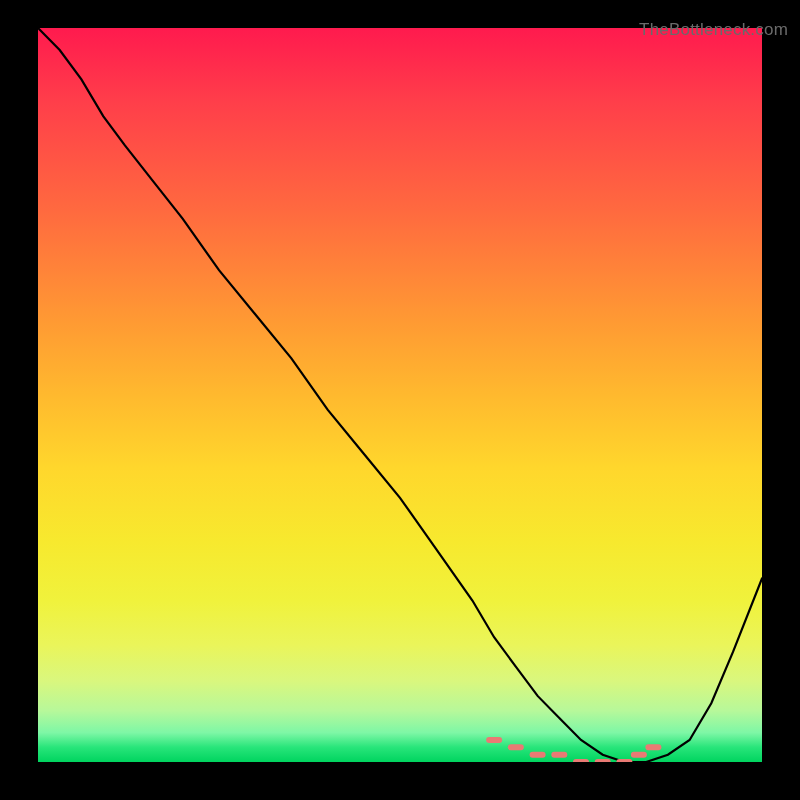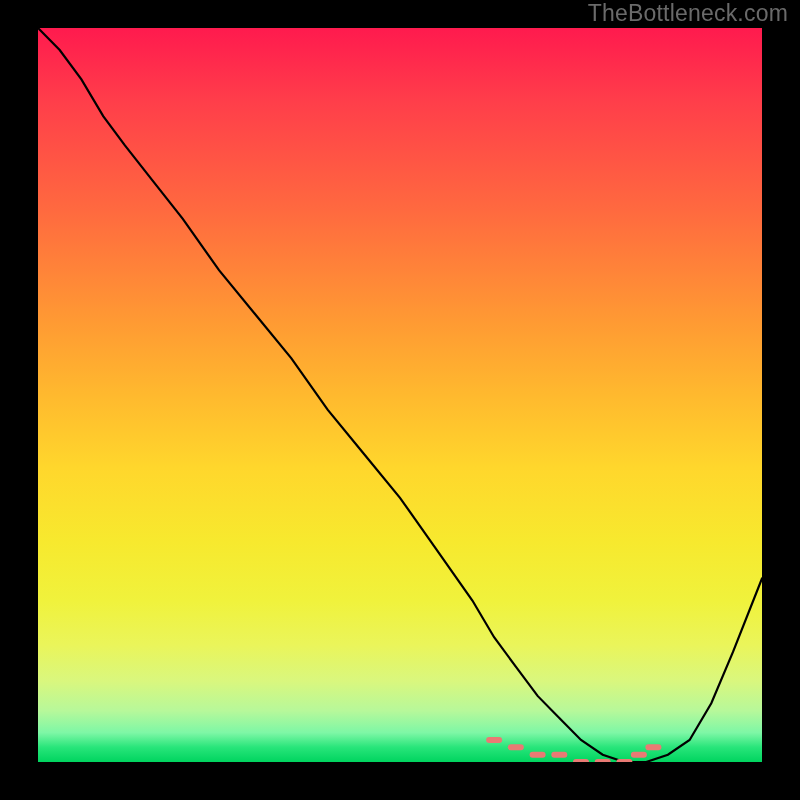--- a/index.html
+++ b/index.html
@@ -11,24 +11,24 @@
     font-family: Arial, Helvetica, sans-serif;
     overflow: hidden;
   }
   .wrap {
     position: relative;
     width: 800px;
     height: 800px;
   }
   .attribution {
     position: absolute;
-    top: 0;
+    top: 20px;
     right: 12px;
     color: #6a6a6a;
-    font-size: 23px;
+    font-size: 17px;
     font-weight: 400;
     letter-spacing: 0.2px;
     z-index: 5;
   }
   
   .plot {
     position: absolute;
     left: 38px;
     top: 28px;
     width: 724px;   

